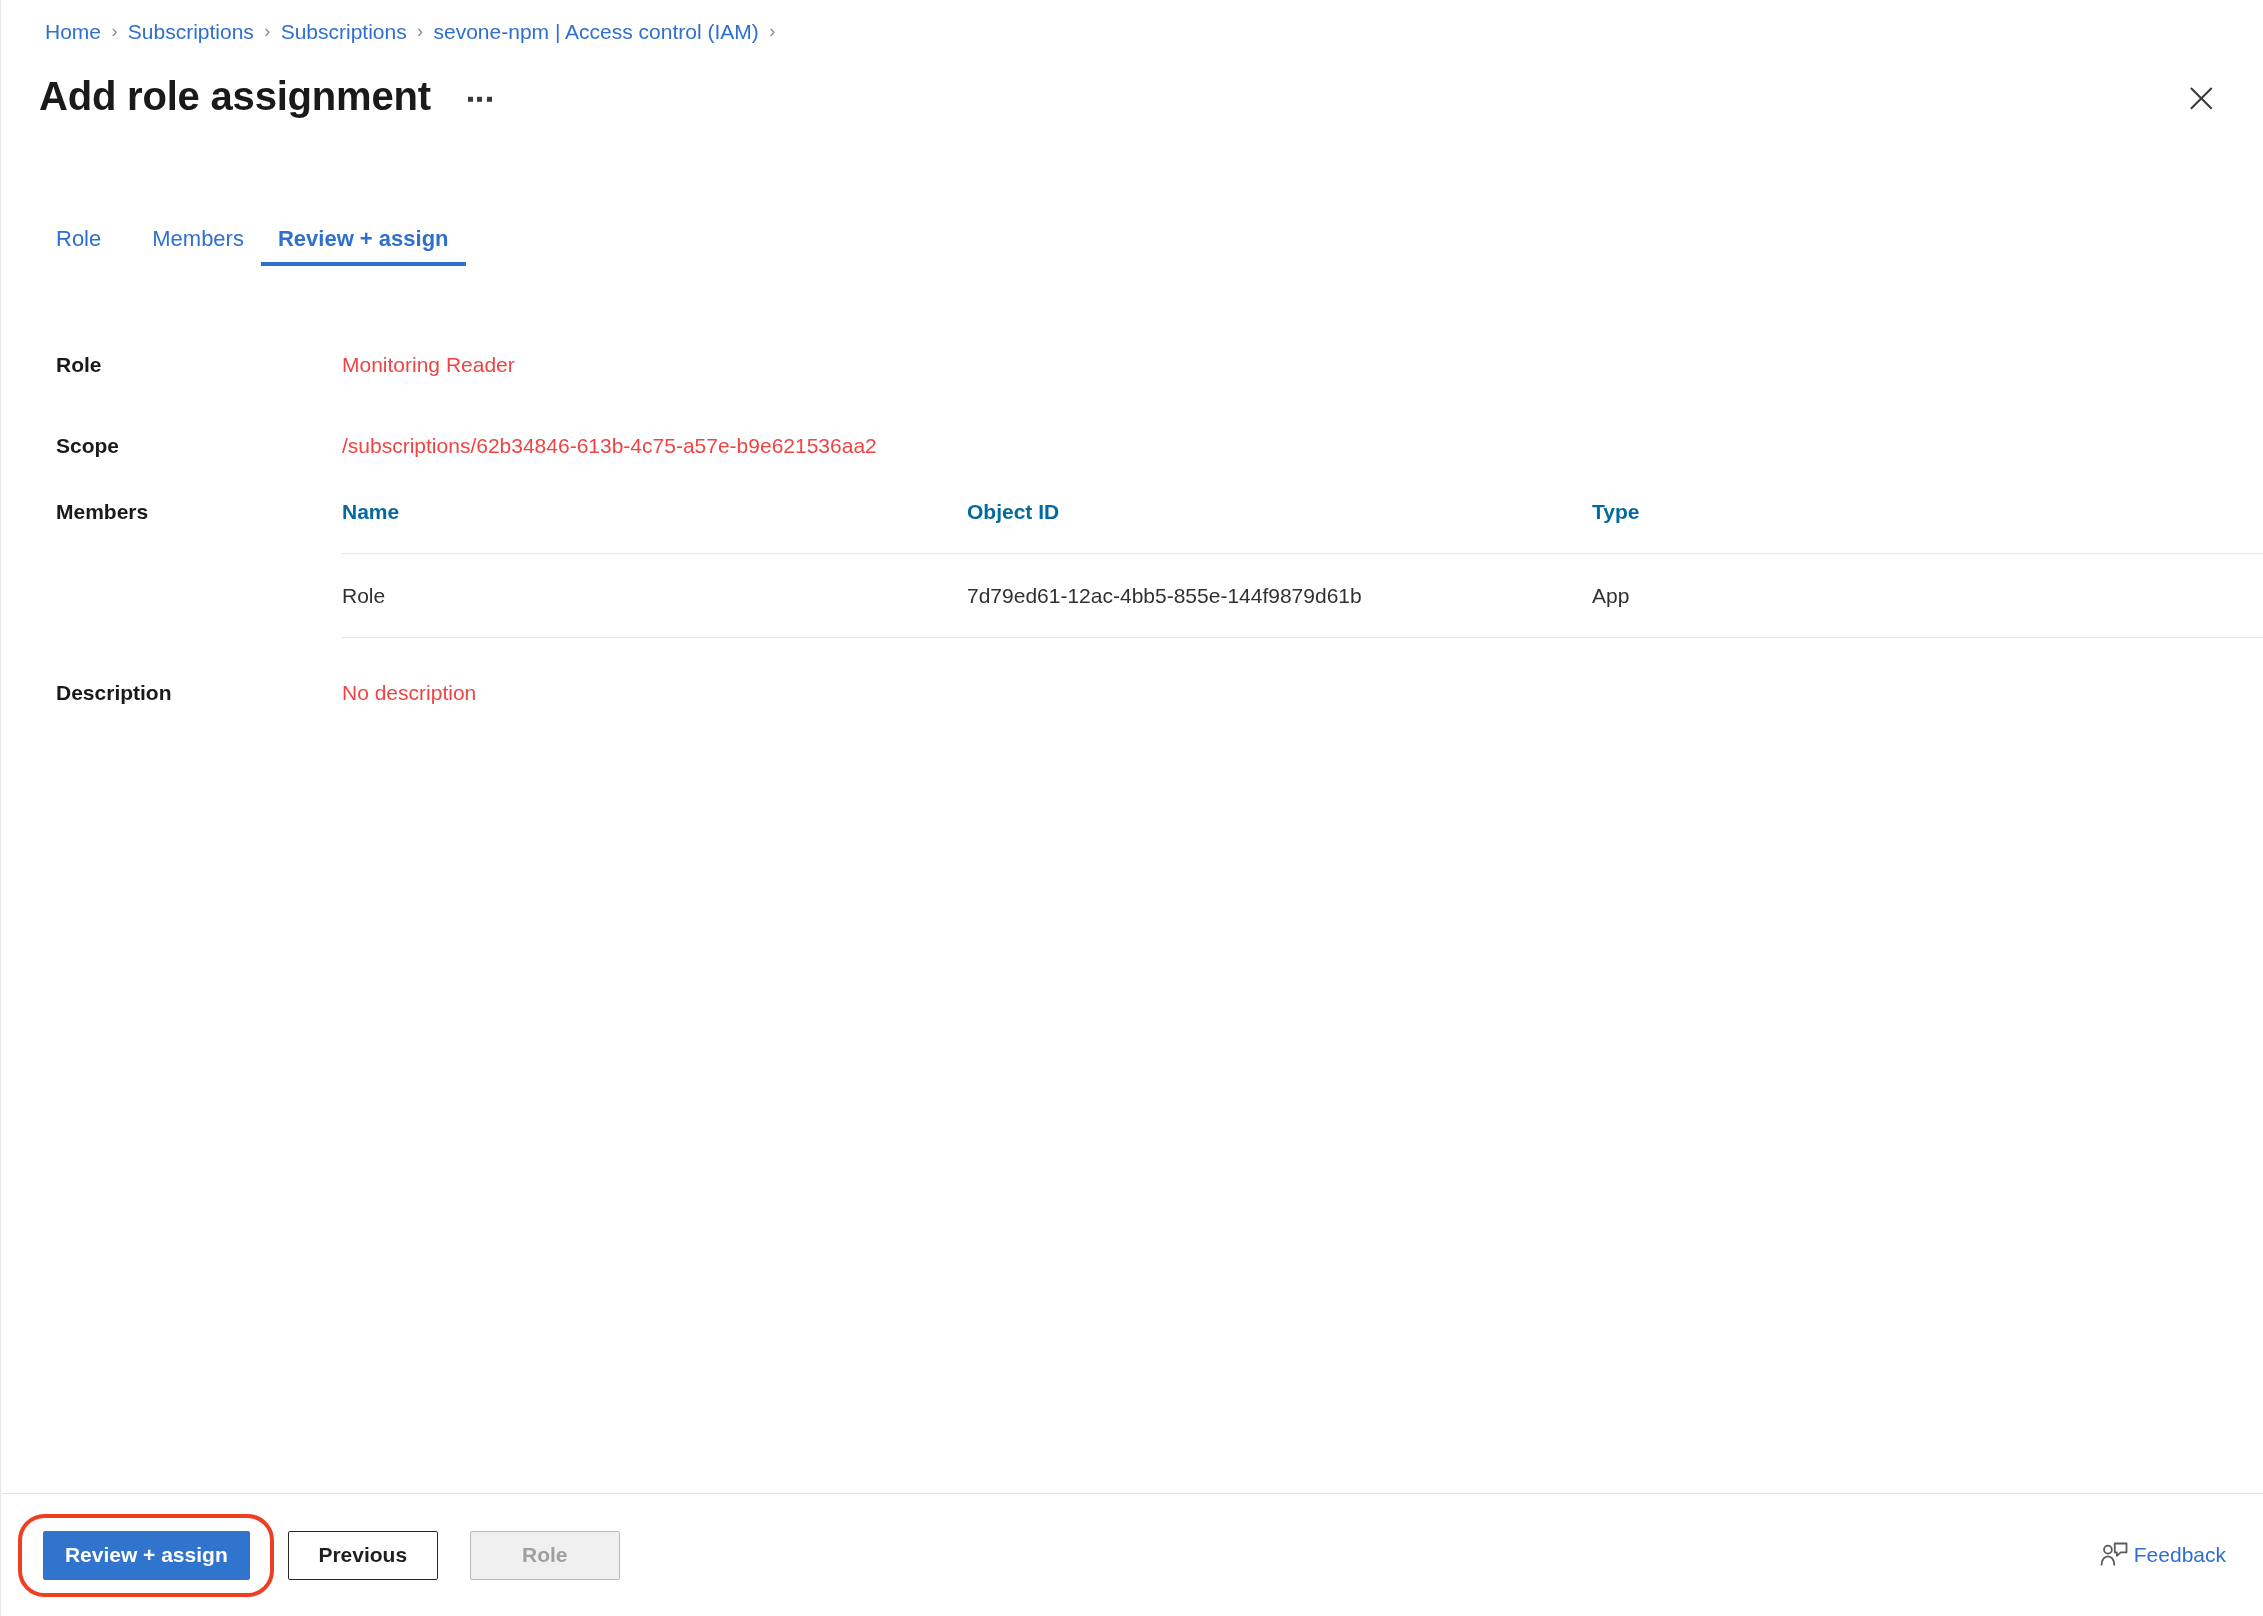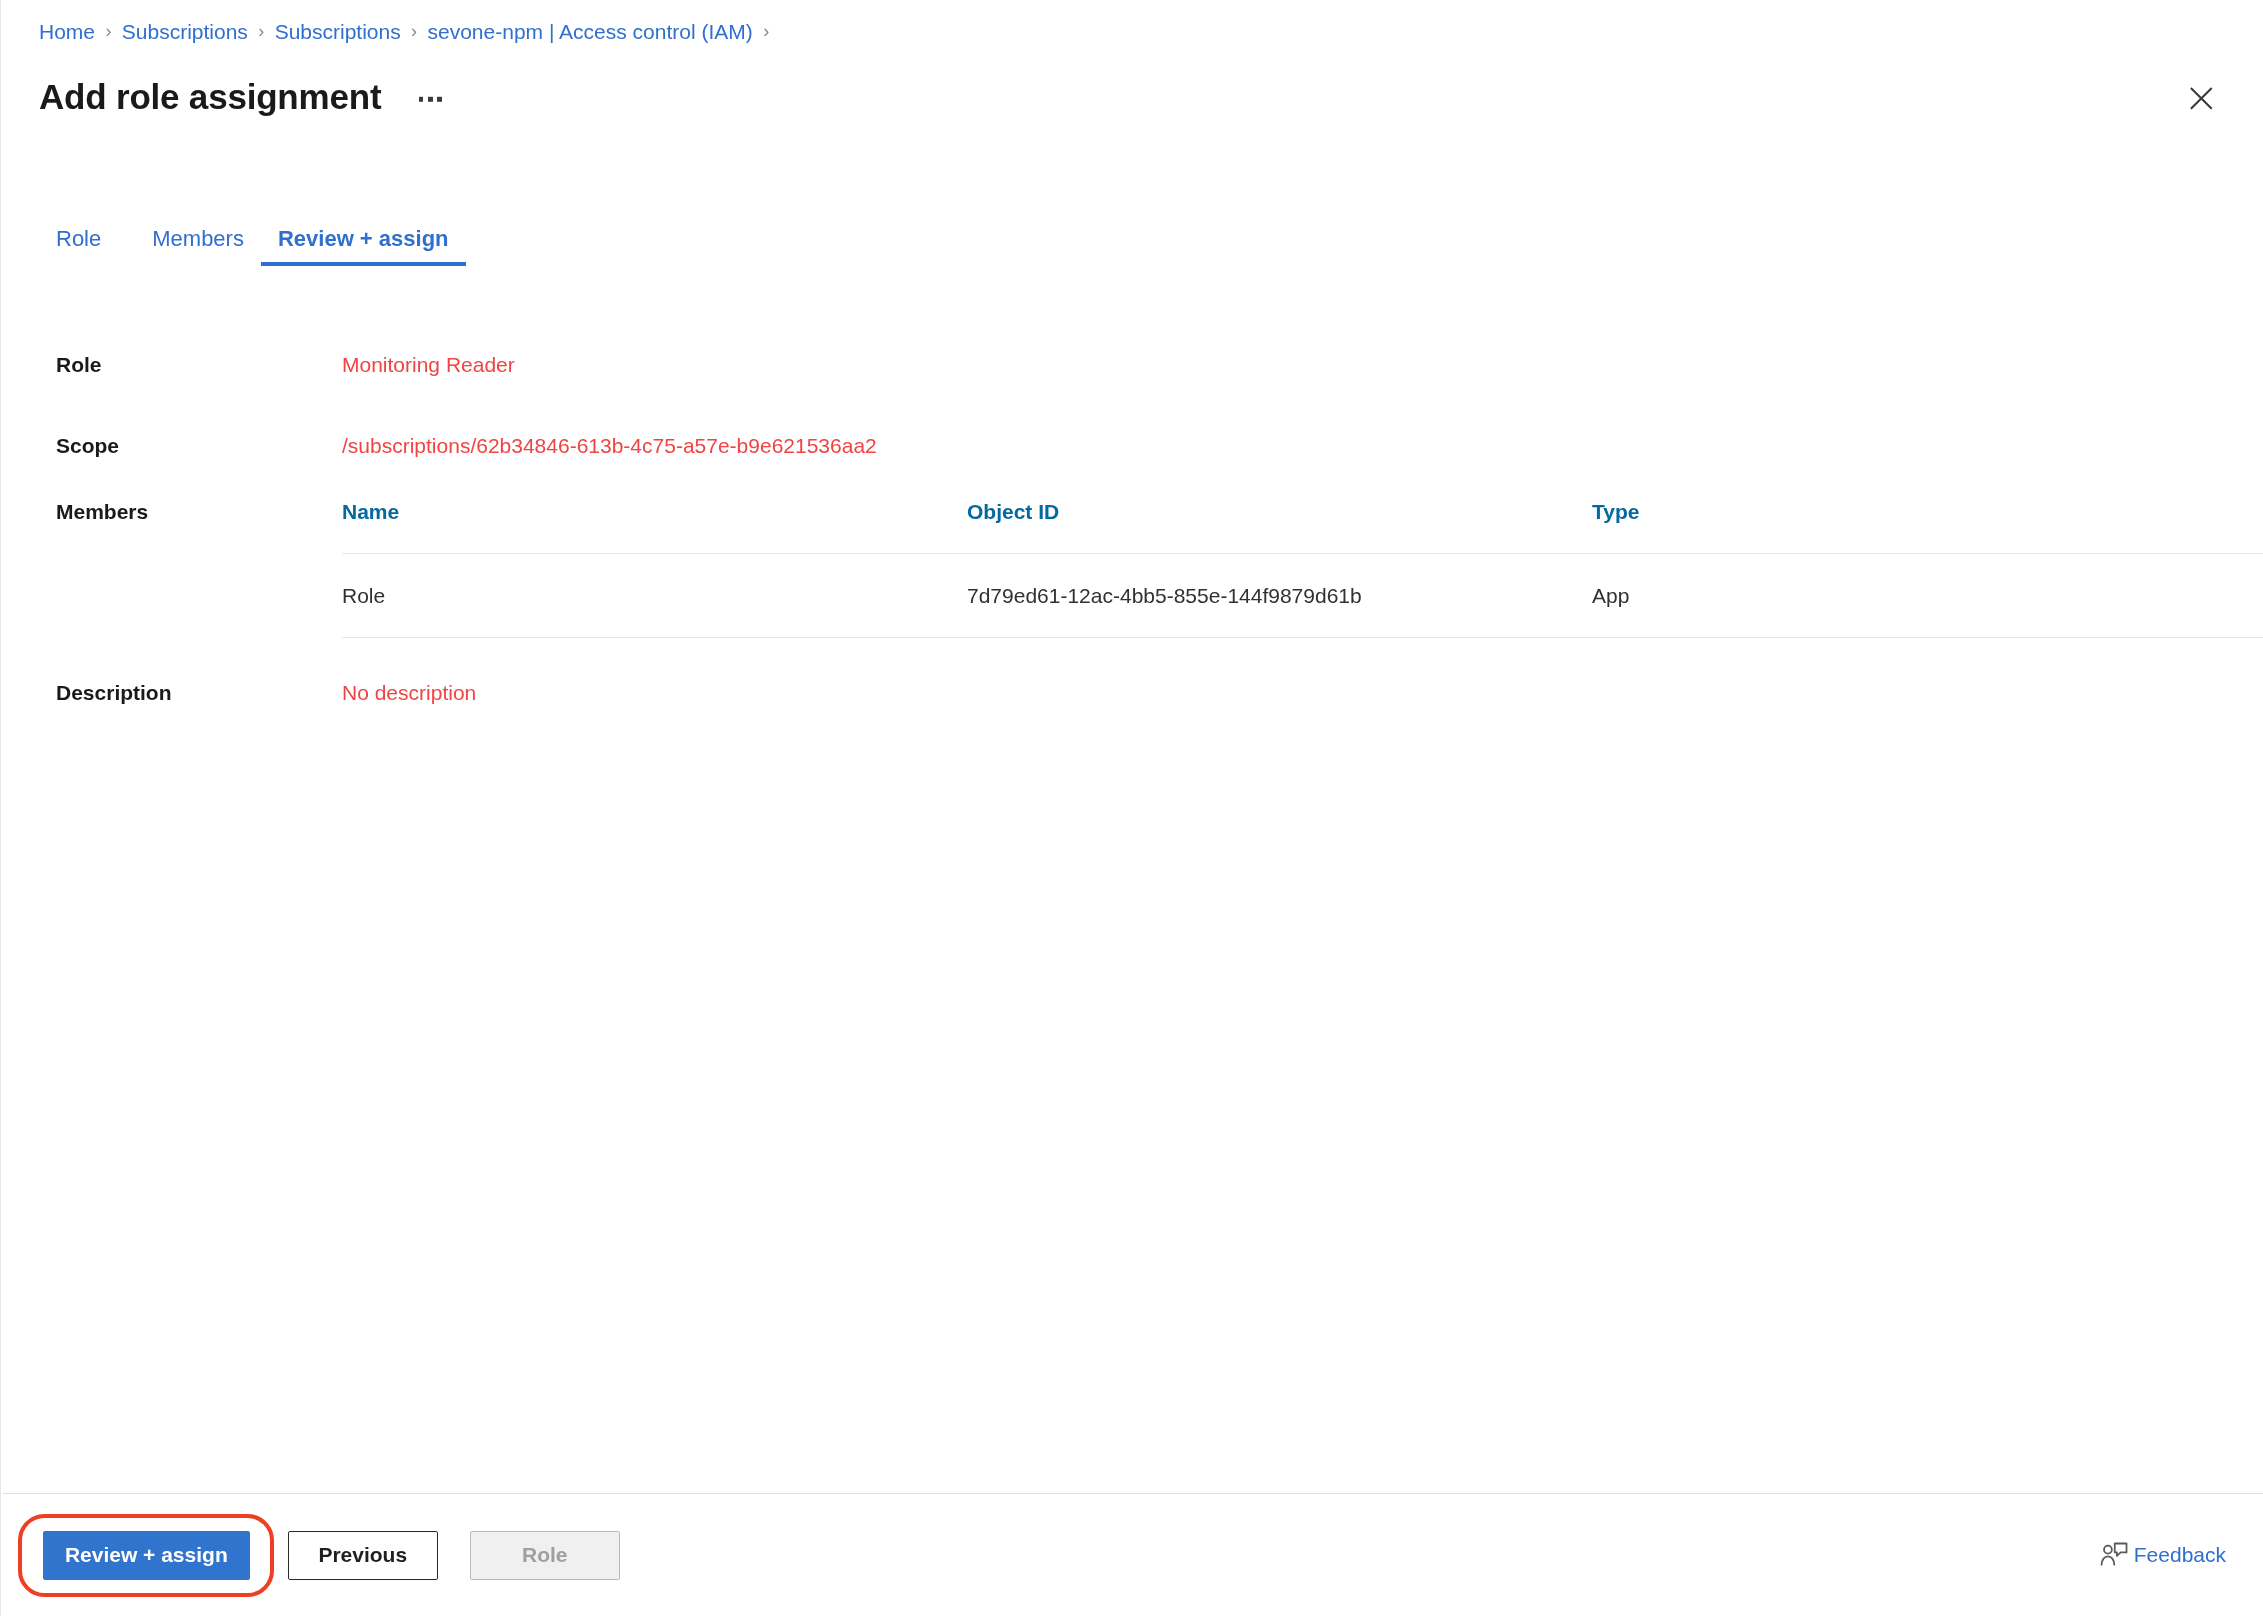--- a/index.html
+++ b/index.html
@@ -25,21 +25,21 @@
     inset: 0;
     border-left: 1.9px solid #e6e6e6;
     background: #ffffff;
     display: flex;
     flex-direction: column;
   }
 
   
   .breadcrumb {
     position: absolute;
-    left: 38px;
+    left: 44px;
     top: 19px;
     display: flex;
     align-items: center;
     font-size: 21px;
     line-height: 26.5px;
     white-space: nowrap;
   }
   .crumb-link {
     color: #2f6fd0;
     cursor: pointer;
@@ -57,21 +57,21 @@
   .title-row {
     position: absolute;
     left: 38px;
     top: 74px;
     right: 38px;
     display: flex;
     align-items: center;
     height: 45px;
   }
   .blade-title {
-    font-size: 35px;
+    font-size: 40px;
     line-height: 45px;
     font-weight: 600;
     letter-spacing: -0.2px;
     color: #1b1a19;
     margin: 0;
   }
   .ellipsis-btn {
     margin-left: 28px;
     width: 42px;
     height: 38px;

